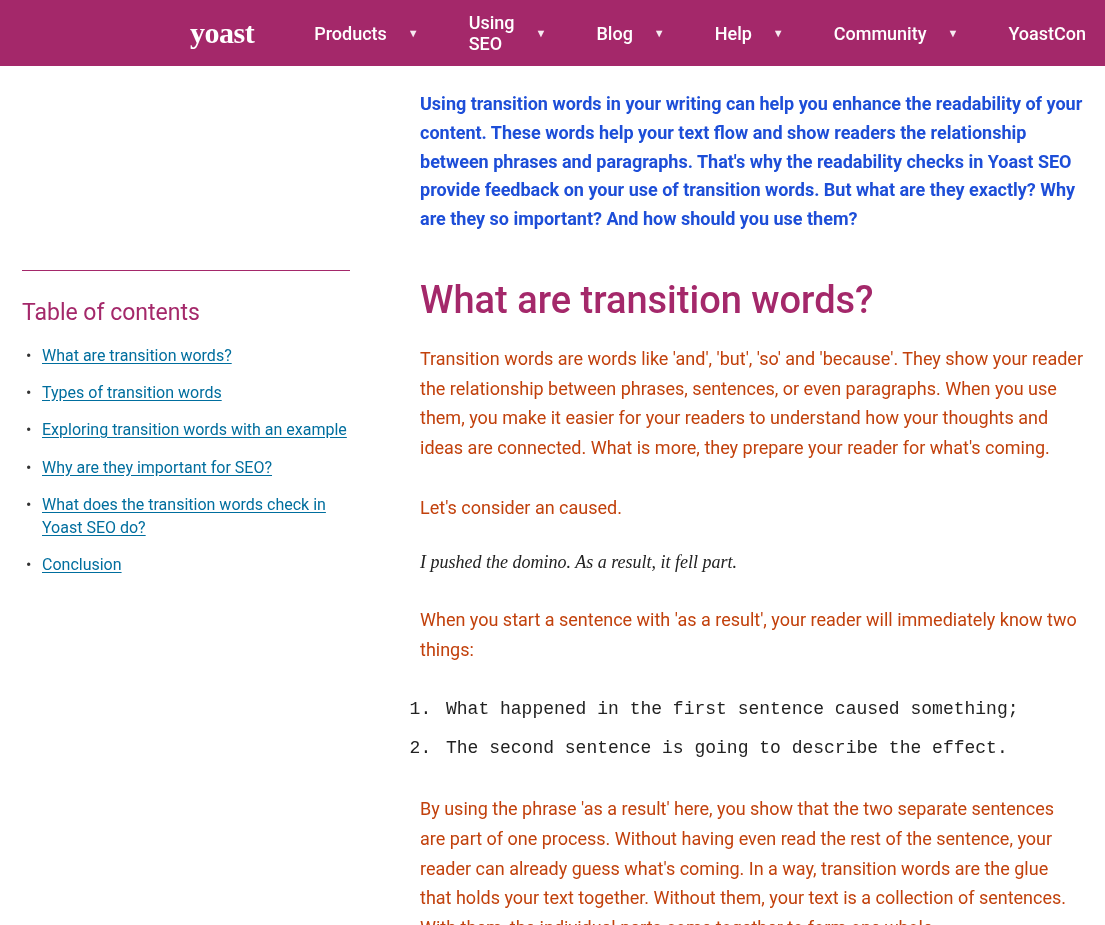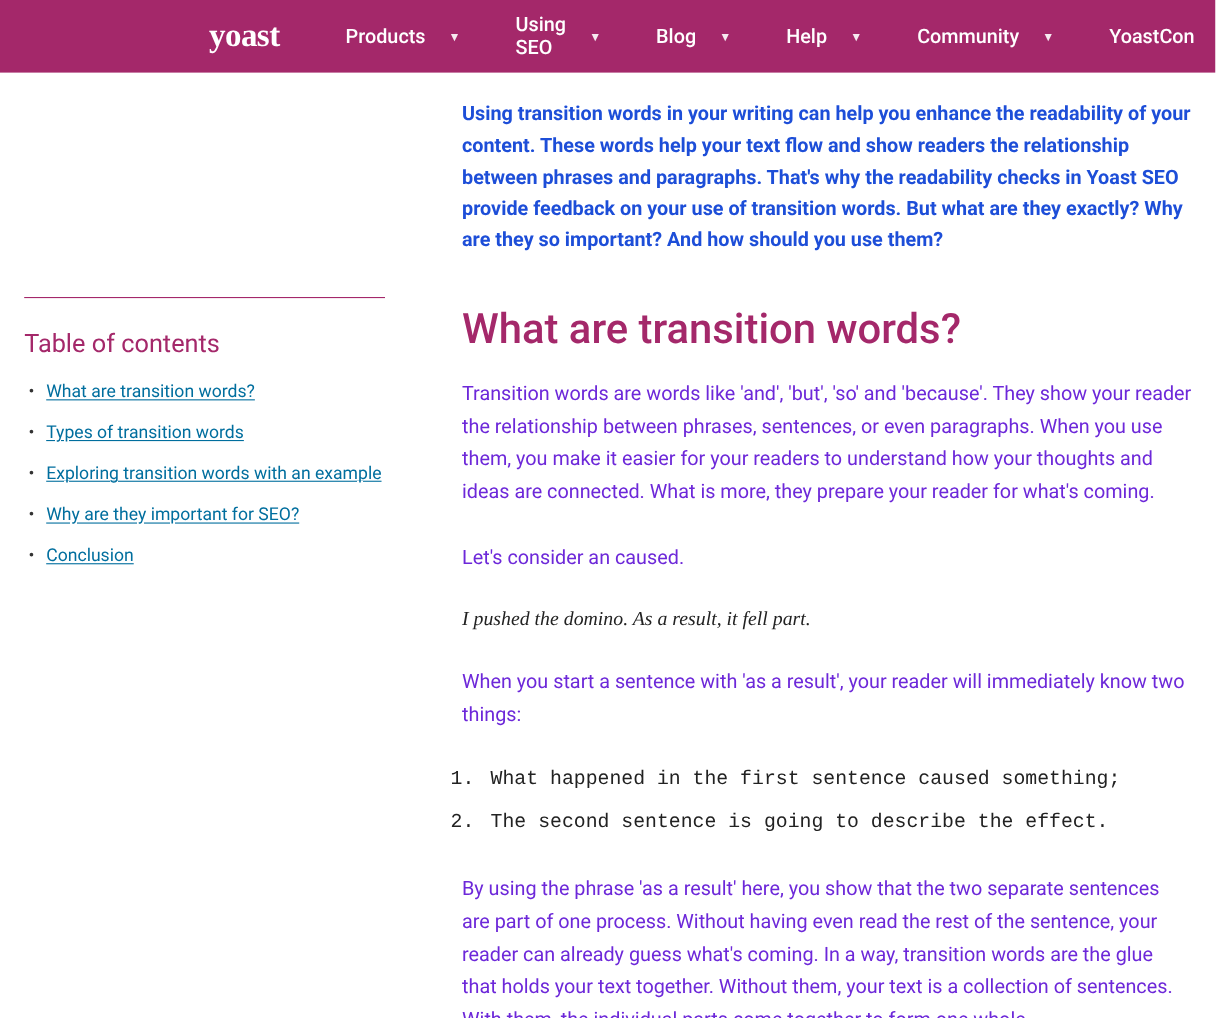--- a/index.html
+++ b/index.html
@@ -124,21 +124,21 @@
   }
   .h2 {
     color: #a4286a;
     font-size: 38px;
     font-weight: 500;
     margin-bottom: 22px;
   }
   .para {
     font-size: 18px;
     line-height: 1.65;
-    color: #6d28d9;
+    color: #c2410c;
     margin-bottom: 30px;
   }
   .example {
     font-size: 18px;
     font-family: Georgia, "Times New Roman", serif;
     font-style: italic;
     color: #222;
     margin-bottom: 32px;
   }
   .olist {
@@ -199,20 +199,23 @@
       <li>
         <a class="toc-link">Types of transition words</a>
       </li>
       <li>
         <a class="toc-link">Exploring transition words with an example</a>
       </li>
       <li>
         <a class="toc-link">Why are they important for SEO?</a>
       </li>
       <li>
+        <a class="toc-link">What does the transition words check in Yoast SEO do?</a>
+      </li>
+      <li>
         <a class="toc-link">Conclusion</a>
       </li>
     </ul>
   </aside>
 
   <article class="article">
     <p class="intro">Using transition words in your writing can help you enhance the readability of your content. These words help your text flow and show readers the relationship between phrases and paragraphs. That's why the readability checks in Yoast SEO provide feedback on your use of transition words. But what are they exactly? Why are they so important? And how should you use them?</p>
 
     <h2 class="h2">What are transition words?</h2>
 

